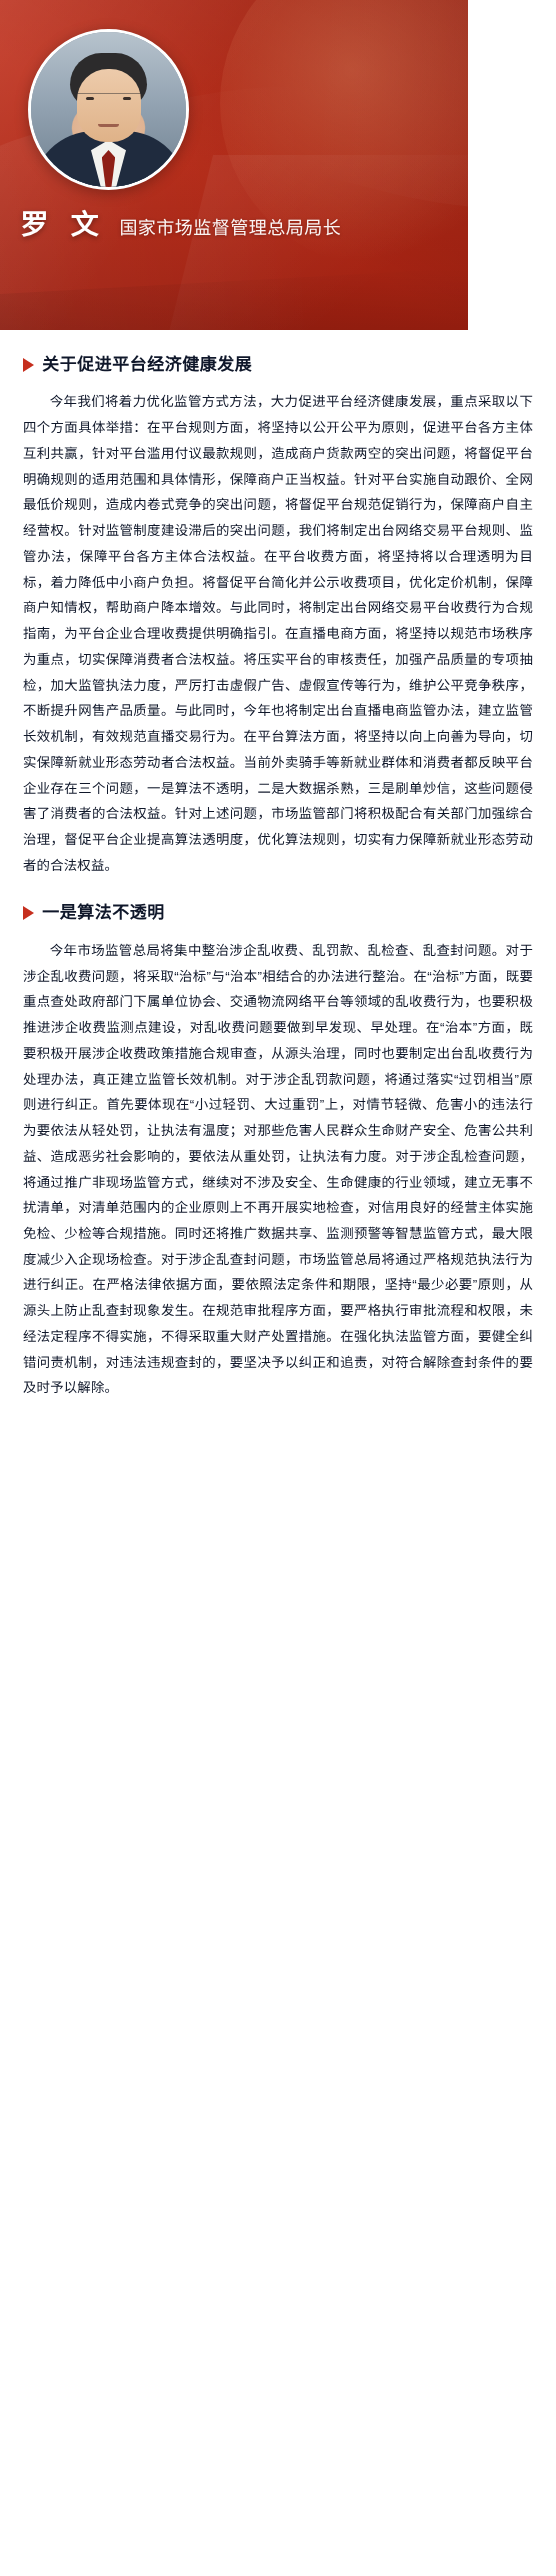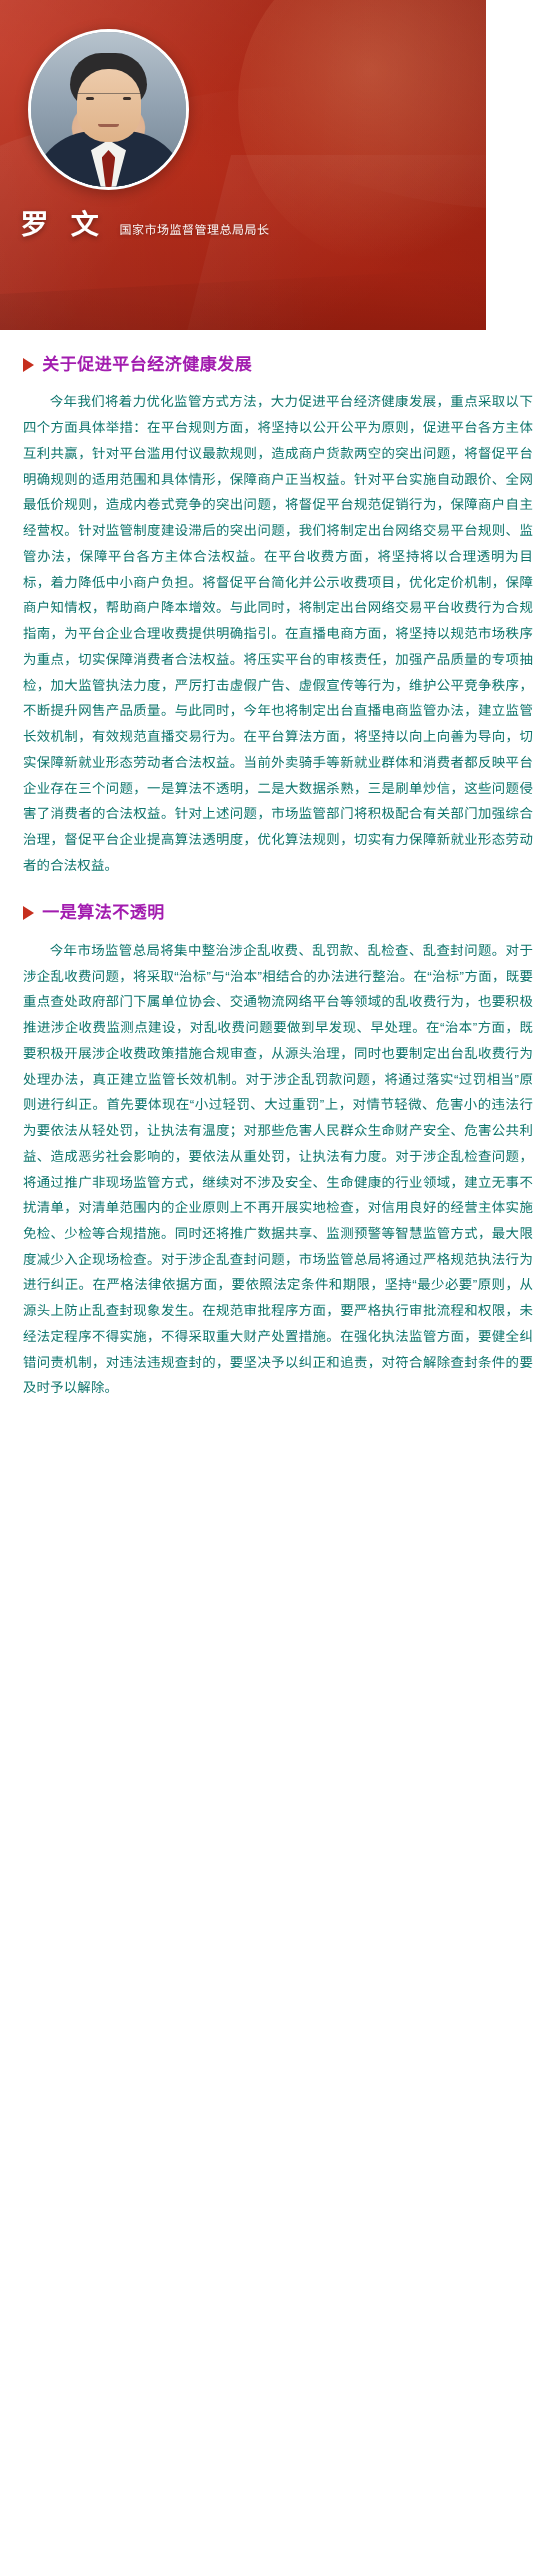--- a/index.html
+++ b/index.html
@@ -17,24 +17,25 @@
     width: 556px;
     margin: 0 auto;
     background: #ffffff;
     position: relative;
     overflow: hidden;
   }
 
   
   .banner {
     position: relative;
-    width: 486px;
+    width: 448px;
     height: 330px;
     background: #b3261a;
     overflow: hidden;
+    padding-left: 20px;
   }
   .banner-bg {
     position: absolute;
     inset: 0;
     background:
       linear-gradient(125deg, rgba(255,255,255,0.10) 0%, rgba(255,255,255,0.0) 42%),
       linear-gradient(210deg, rgba(0,0,0,0.22) 0%, rgba(0,0,0,0.0) 55%),
       linear-gradient(180deg, #c4331f 0%, #b42a17 48%, #9c1f10 100%);
   }
   .banner-swoosh {
@@ -174,21 +175,21 @@
   }
   .name {
     color: #ffffff;
     font-size: 28px;
     font-weight: bold;
     letter-spacing: 7.2px;
     text-shadow: 0 1.5px 5.2px rgba(0,0,0,0.35);
   }
   .title {
     color: #ffffff;
-    font-size: 12px;
+    font-size: 18px;
     letter-spacing: 0.5px;
     opacity: 0.95;
     text-shadow: 0 1px 4.1px rgba(0,0,0,0.30);
   }
   .banner-fold {
     position: absolute;
     left: 0;
     right: 0;
     bottom: 0;
     height: 62px;
@@ -222,28 +223,28 @@
     border-left: 11.3px solid #c62f1e;
     border-top: 7.2px solid transparent;
     border-bottom: 7.2px solid transparent;
     flex: 0 0 auto;
   }
   .section-heading h2 {
     margin: 0;
     font-size: 17px;
     line-height: 1.3;
     font-weight: bold;
-    color: #a21caf;
+    color: #0f172a;
     letter-spacing: 0.5px;
   }
   .para {
     margin: 0 0 11.3px 0;
     font-size: 13.4px;
     line-height: 1.92;
-    color: #0f766e;
+    color: #0f172a;
     text-align: justify;
     text-indent: 2em;
     letter-spacing: 0.2px;
   }
   .para:last-child { margin-bottom: 16px; }
 </style>
 </head>
 <body>
 
 <div class="page">

